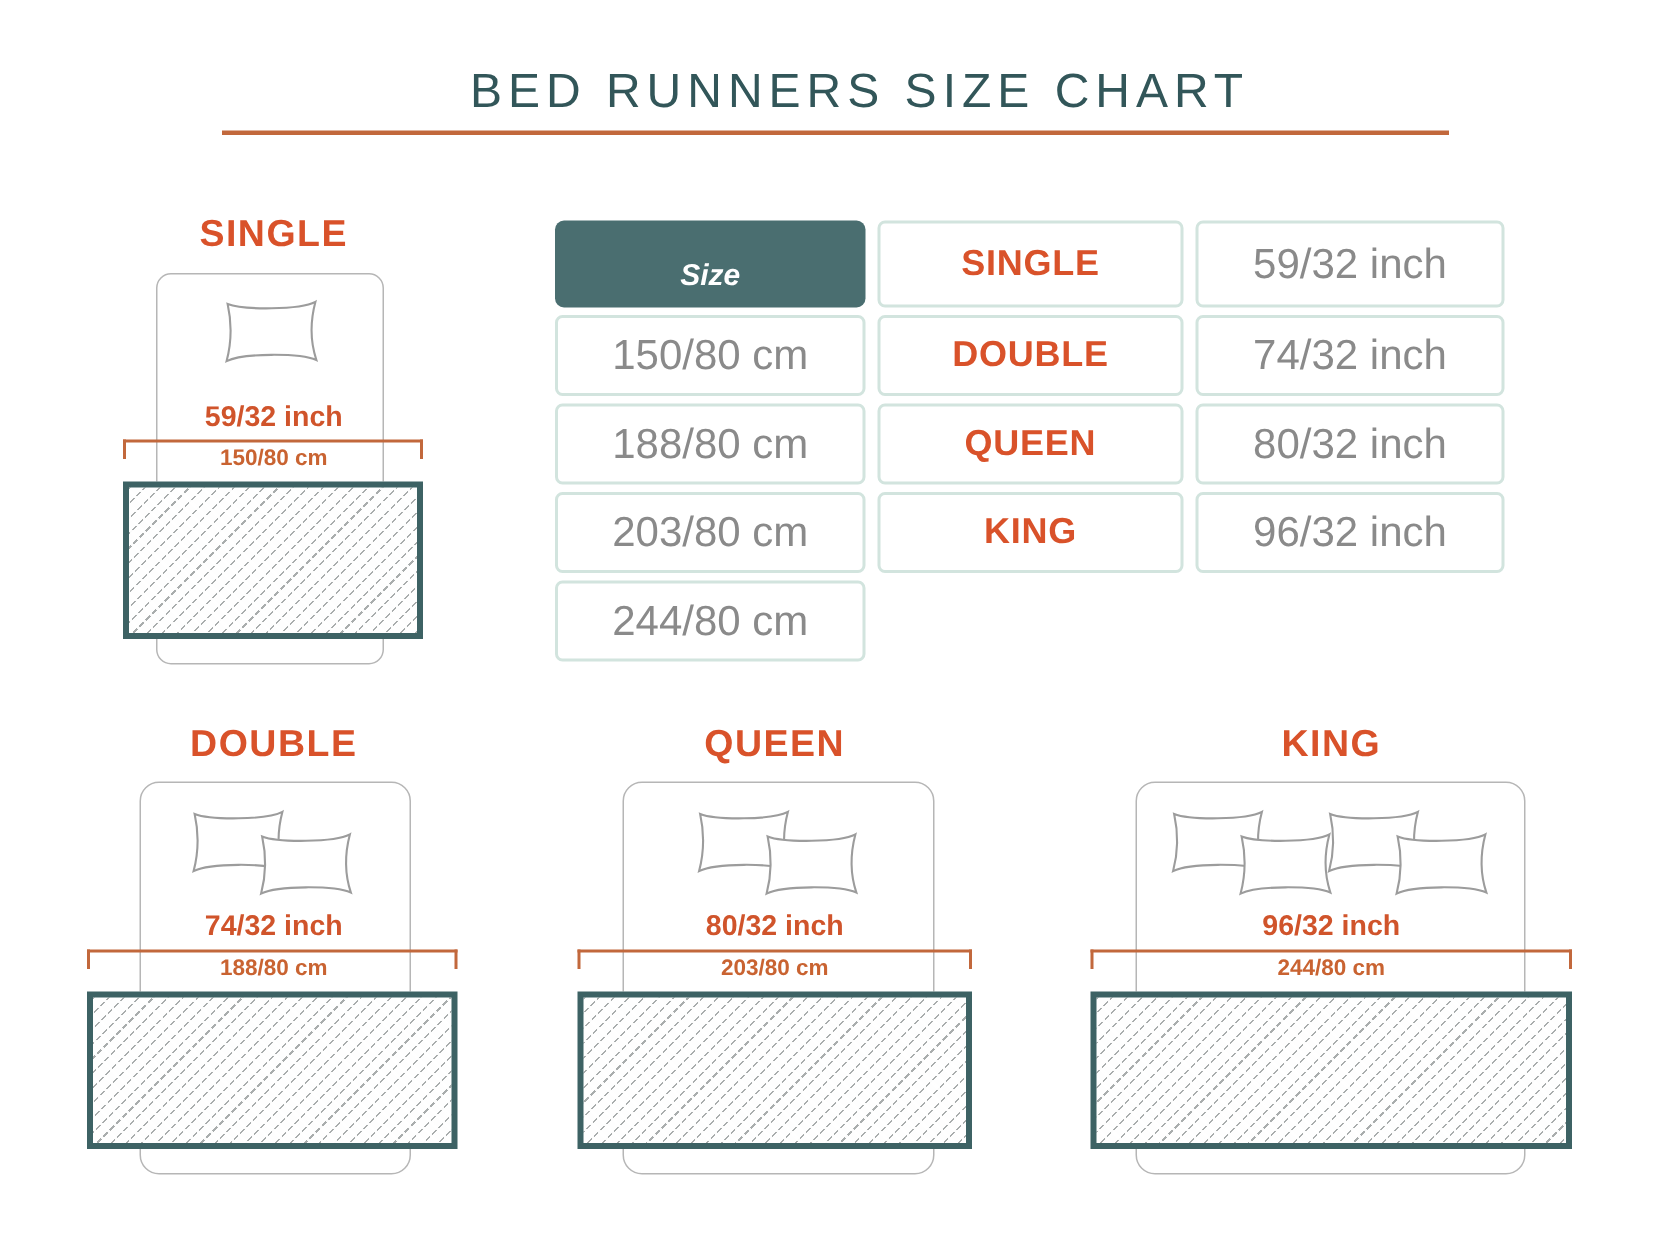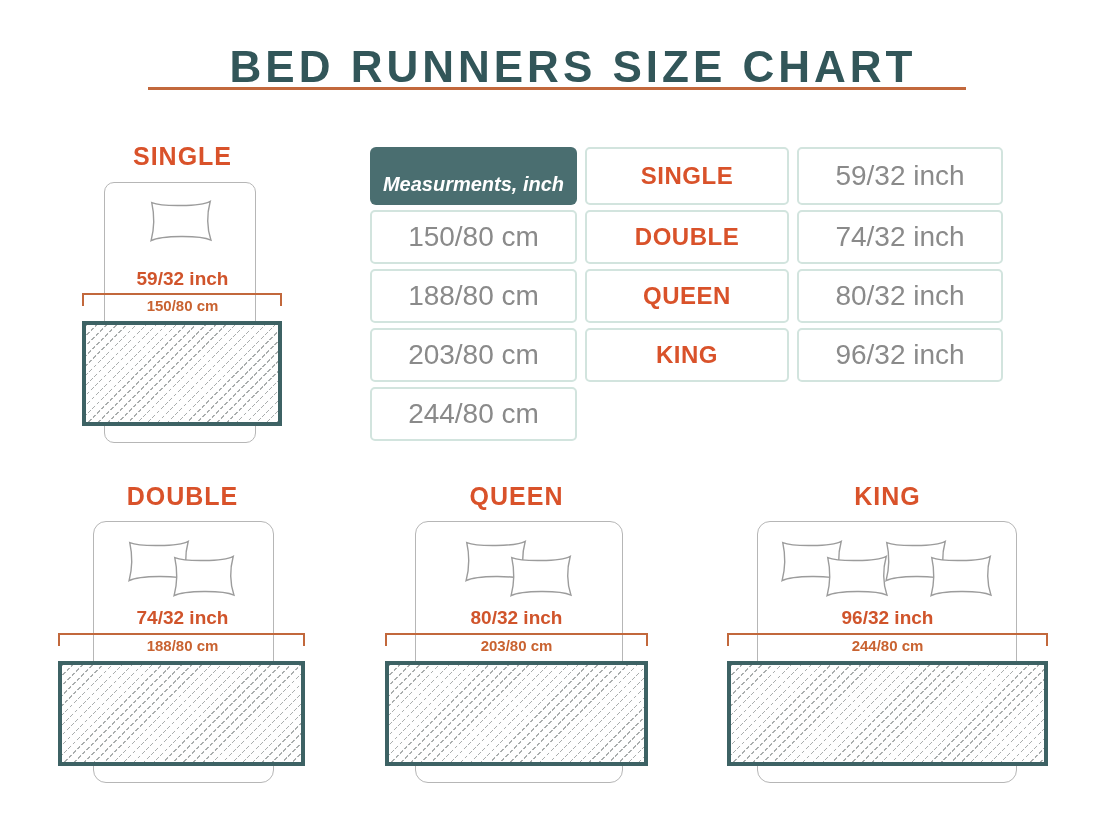--- a/index.html
+++ b/index.html
@@ -3,21 +3,21 @@
 <meta charset="utf-8">
 <style>
   * { box-sizing: border-box; margin: 0; padding: 0; }
   html,body { background:#fff; }
   body { font-family:"Liberation Sans", sans-serif; }
   .canvas { position:relative; width:1107px; height:834px; background:#fff; overflow:hidden; }
 
   
   .page-title {
     position:absolute; top:42px; left:0; right:0;
-    text-align:center; font-size:44px; font-weight:700;
+    text-align:center; font-size:32px; font-weight:400;
     letter-spacing:4px; color:var(--heading-teal,#325659);margin-left:39px;
   }
   .title-rule {
     position:absolute; left:148px; top:87px; width:818px; height:3px;
     background:var(--muted-orange,#c2683c);
   }
 
   
   .size-table {
     position:absolute; left:370px; top:147px; width:633px;
@@ -134,21 +134,21 @@
     <svg class="pillow p1" viewBox="0 0 100 70">
       <path d="M7,8 C22,14 78,14 93,6 C88,25 88,45 94,63 C78,56 22,56 6,64 C11,45 11,26 7,8 Z" fill="#fff" stroke="#9c9c9c" stroke-width="1.4" vector-effect="non-scaling-stroke"></path>
     </svg>
     <div class="inch-text">59/32 inch</div>
     <div class="bracket"></div>
     <div class="cm-text">150/80 cm</div>
     <div class="runner"></div>
   </section>
 
   <section class="size-table">
-    <div class="th">Measurments, inch</div>
+    <div class="th">Size</div>
 
     <div class="td size-name">SINGLE</div>
     <div class="td meas">59/32 inch</div>
     <div class="td meas">150/80 cm</div>
 
     <div class="td size-name">DOUBLE</div>
     <div class="td meas">74/32 inch</div>
     <div class="td meas">188/80 cm</div>
 
     <div class="td size-name">QUEEN</div>

